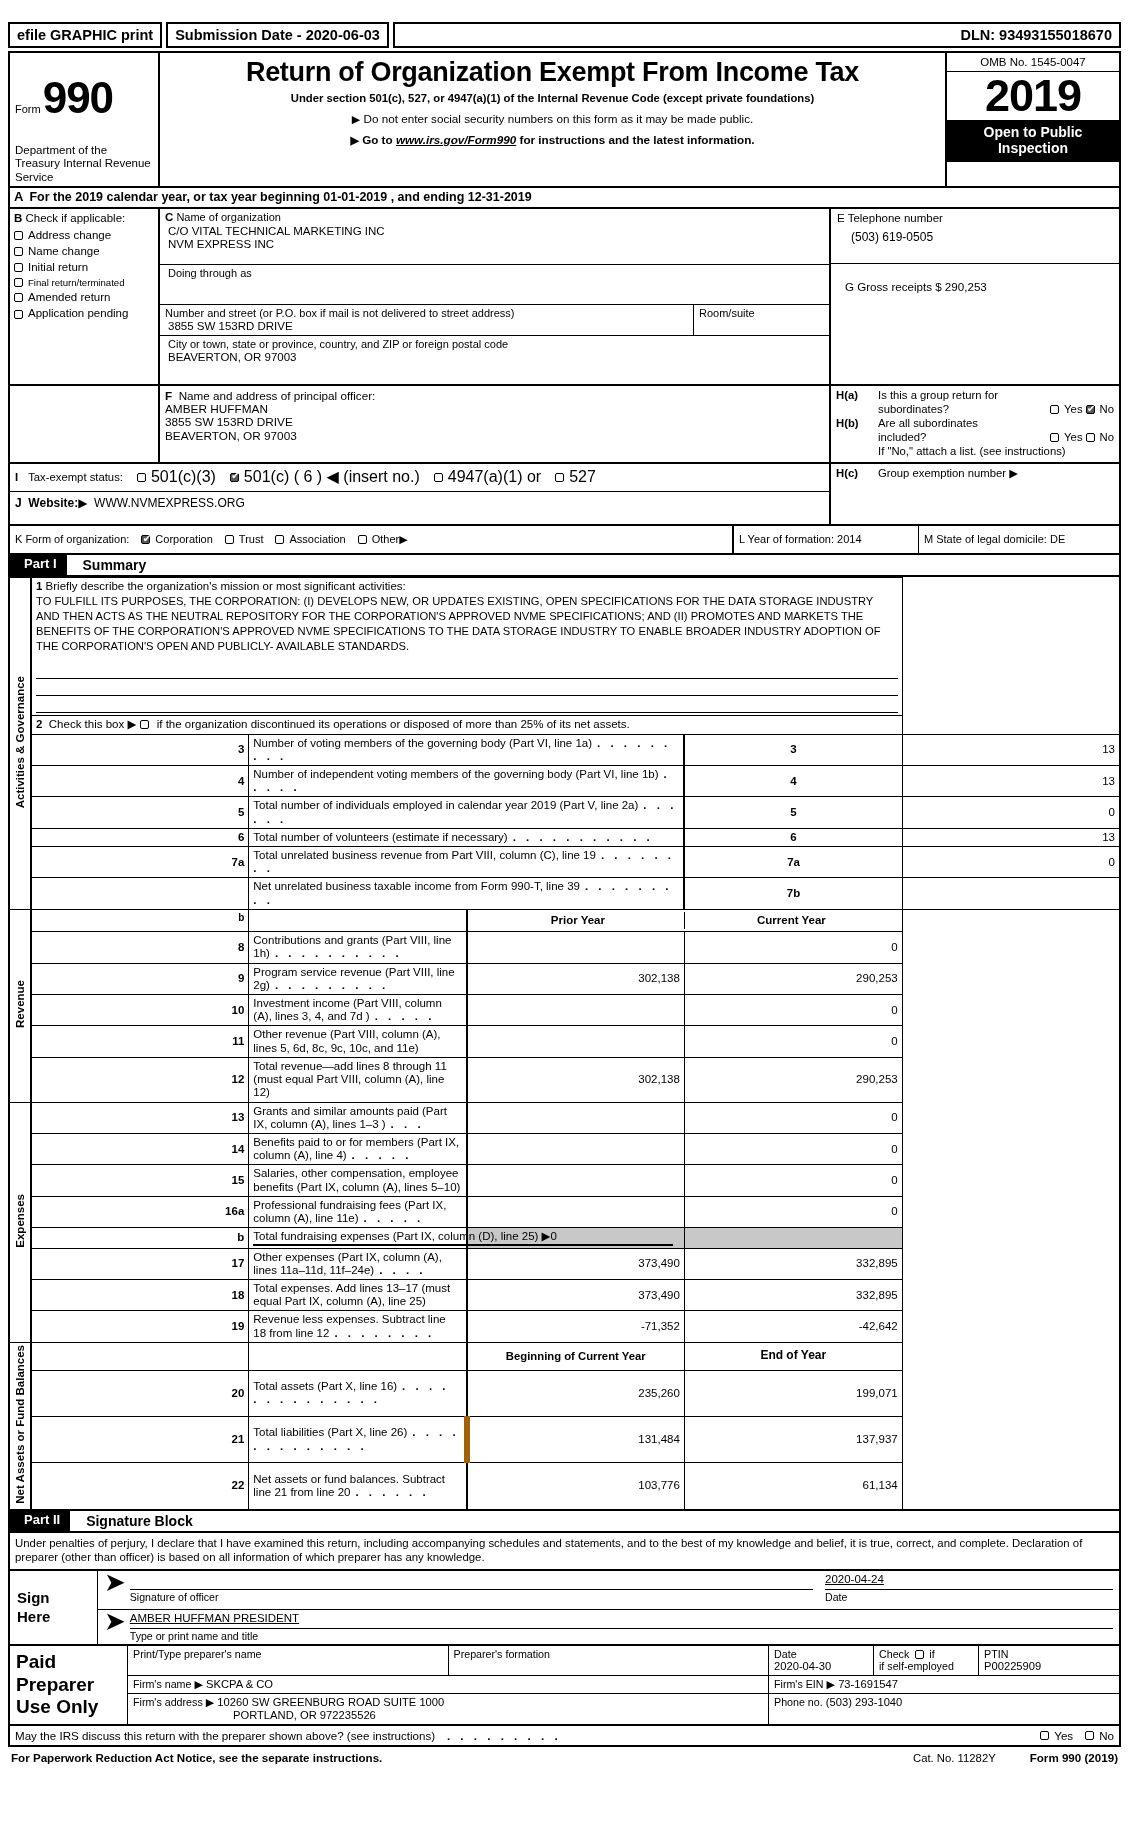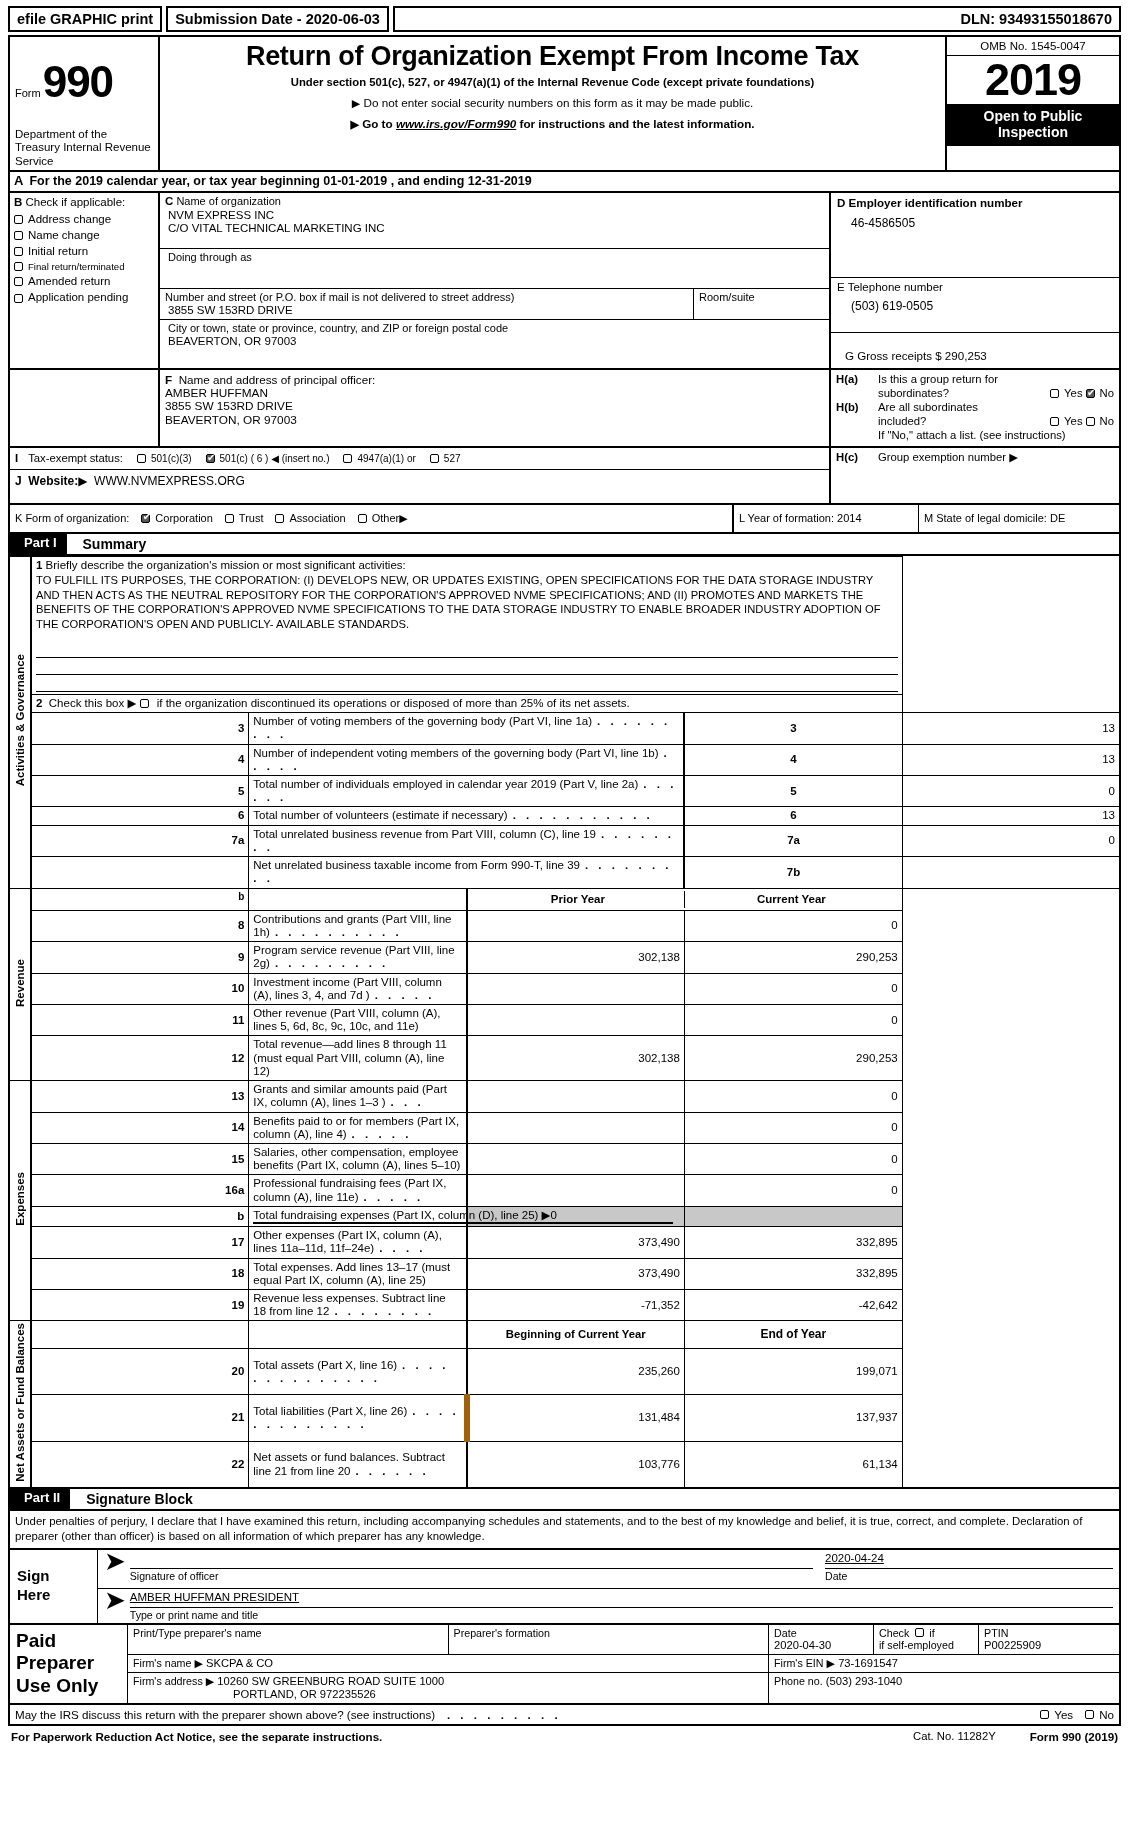--- a/index.html
+++ b/index.html
@@ -3,21 +3,21 @@
 <meta charset="utf-8">
 <style>
   * { box-sizing: border-box; }
   html, body { margin:0; padding:0; background:#fff; }
   body {
     width:1129px; height:1844px;
     font-family:"Liberation Sans", sans-serif;
     color:#000; font-size:11.5px; line-height:1.15;
     position:relative; overflow:hidden;
   }
-  .page { width:1129px; height:1452px; position:relative; padding:6px 8px 0 8px; }
+  .page { width:1129px; height:1452px; position:relative; padding:6px 8px 0 8px;margin-top:16px; }
 
   
   .efile-bar { display:flex; align-items:stretch; height:26px; margin-bottom:3px; }
   .efile-cell {
     border:2px solid #000; display:flex; align-items:center;
     font-weight:bold; font-size:14.5px; padding:0 7px; margin-right:4px;
     white-space:nowrap;
   }
   .efile-cell.flexgrow { flex:1; justify-content:flex-end; margin-right:0; }
 
@@ -78,21 +78,21 @@
   .h-txt { flex:1; }
   .yn { display:flex; align-items:center; gap:3px; margin-left:6px;}
   .yn .cbox { margin-right:2px; }
 
   
   .irow { display:flex; border:2px solid #000; border-top:none; }
   .i-left { flex:1; border-right:2px solid #000; }
   .i-top { border-bottom:1.5px solid #000; padding:4px 5px; display:flex; align-items:center; font-size:11.3px; }
   .i-bot { padding:5px 5px 14px 5px; font-size:12px; }
   .i-right { width:288px; padding:3px 5px; font-size:11.3px; }
-  .status-opt { display:flex; align-items:center; margin-left:14px; font-size:10px; }
+  .status-opt { display:flex; align-items:center; margin-left:14px; font-size:16px; }
   .status-opt:first-of-type { margin-left:10px; }
 
   
   .kmrow { display:flex; border:2px solid #000; border-top:none; font-size:11px; align-items:stretch;}
   .k-cell { flex:1; border-right:2px solid #000; padding:7px 5px; display:flex; align-items:center;}
   .l-cell { width:185px; border-right:1.5px solid #000; padding:7px 5px; }
   .m-cell { width:200px; padding:7px 5px; }
   .kopt { display:flex; align-items:center; margin-left:12px; }
 
   
@@ -217,22 +217,22 @@
         </div>
       <div class="cb-row">
           <span class="cbox"></span>
           <span>Application pending</span>
         </div>
     </div>
 
     <div class="col-c">
       <div class="c-sub" style="min-height:56px">
         <div class="c-label"><b>C</b> <span>Name of organization</span></div>
+        <div class="c-val">C/O VITAL TECHNICAL MARKETING INC</div>
         <div class="c-val">NVM EXPRESS INC</div>
-        <div class="c-val">C/O VITAL TECHNICAL MARKETING INC</div>
       </div>
       <div class="c-sub" style="min-height:40px">
         <div class="c-label" style="padding-left:3px">Doing through as</div>
         <div class="c-val"></div>
       </div>
       <div class="c-sub" style="padding:0">
         <div class="two-col">
           <div class="left">
             <div class="c-label">Number and street (or P.O. box if mail is not delivered to street address)</div>
             <div class="c-val">3855 SW 153RD DRIVE</div>
@@ -243,24 +243,20 @@
           </div>
         </div>
       </div>
       <div class="c-sub" style="min-height:48px">
         <div class="c-label" style="padding-left:3px">City or town, state or province, country, and ZIP or foreign postal code</div>
         <div class="c-val">BEAVERTON, OR  97003</div>
       </div>
     </div>
 
     <div class="col-d">
-      <div class="d-sub" style="min-height:85px">
-        <div style="font-weight:bold;font-size:11.6px">D Employer identification number</div>
-        <div style="padding:7px 0 0 14px;font-size:12px">46-4586505</div>
-      </div>
       <div class="d-sub" style="min-height:55px">
         <div style="font-size:11.5px">E Telephone number</div>
         <div style="padding:5px 0 0 14px;font-size:12px">(503) 619-0505</div>
       </div>
       <div class="d-sub" style="min-height:32px;display:flex;align-items:flex-end">
         <div style="font-size:11.6px;padding-left:8px">G Gross receipts $ 290,253</div>
       </div>
     </div>
   </div>
 

